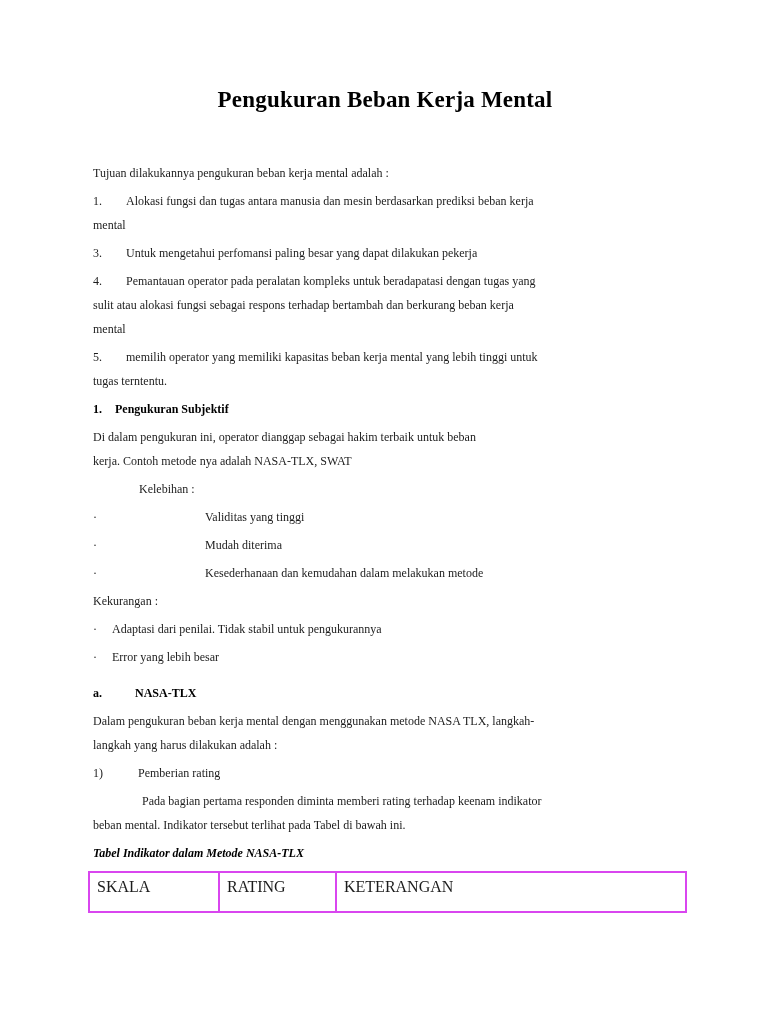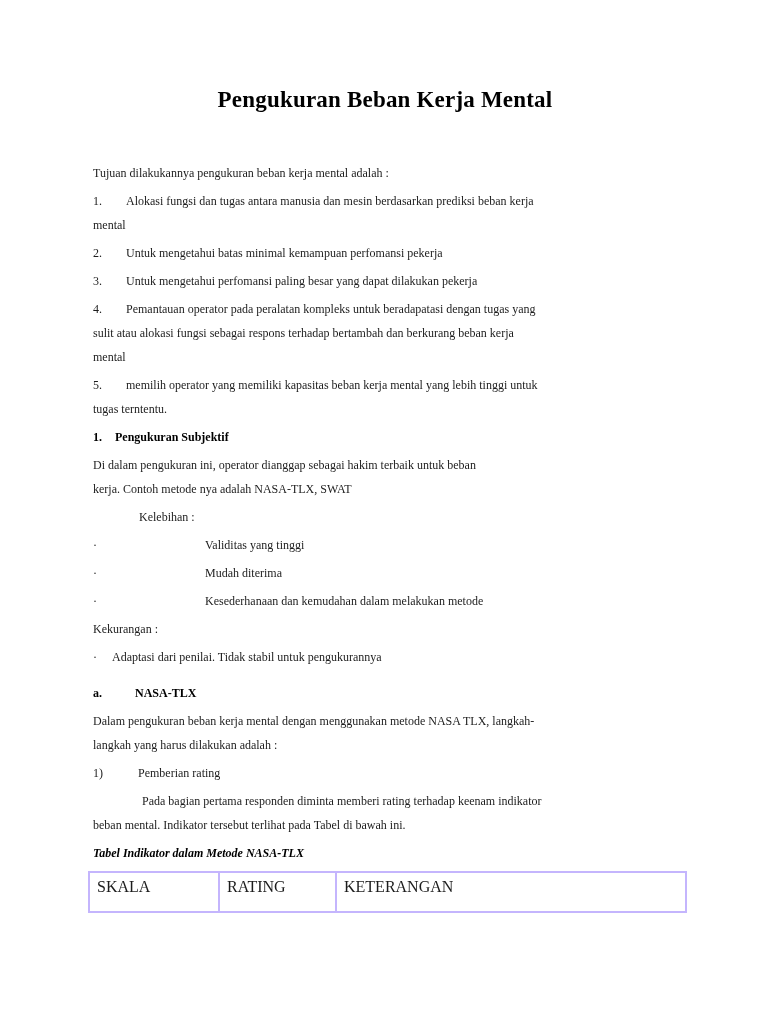--- a/index.html
+++ b/index.html
@@ -45,44 +45,41 @@
 
   .table-title { font-weight: 700; color: #000000; margin: 0 0 6px 0; font-style: italic; }
 
   table.ind-table {
     border-collapse: collapse;
     table-layout: fixed;
     width: 597px;
     margin-left: -5px;
   }
   table.ind-table td {
-    border: 2px solid #c4b5fd;
+    border: 2px solid #d946ef;
     height: 35px;
     vertical-align: top;
     padding: 3px 0 0 7px;
     font-size: 16px;
     line-height: 22px;
   }
 </style>
 </head>
 <body>
 
 <div class="page">
   <div class="content">
 
     <div class="doc-title">Pengukuran Beban Kerja Mental</div>
 
     <p>Tujuan dilakukannya pengukuran beban kerja mental adalah :</p>
 
     <p class="hang">
       <span class="marker">1.</span><span class="pre">Alokasi fungsi dan tugas antara manusia dan mesin berdasarkan prediksi beban kerja
 mental</span>
-    </p>
-    <p class="hang">
-      <span class="marker">2.</span><span class="pre">Untuk mengetahui batas minimal kemampuan perfomansi pekerja</span>
     </p>
     <p class="hang">
       <span class="marker">3.</span><span class="pre">Untuk mengetahui perfomansi paling besar yang dapat dilakukan pekerja</span>
     </p>
     <p class="hang">
       <span class="marker">4.</span><span class="pre">Pemantauan operator pada peralatan kompleks untuk beradapatasi dengan tugas yang
 sulit atau alokasi fungsi sebagai respons terhadap bertambah dan berkurang beban kerja
 mental</span>
     </p>
     <p class="hang">
@@ -107,20 +104,23 @@
     </p>
     <p class="adv">
       <span class="b">·</span><span>Kesederhanaan dan kemudahan dalam melakukan metode</span>
     </p>
 
     <p>Kekurangan :</p>
 
     <p class="dis">
       <span class="b">·</span><span>Adaptasi dari penilai.  Tidak stabil untuk pengukurannya</span>
     </p>
+    <p class="dis">
+      <span class="b">·</span><span>Error yang lebih besar</span>
+    </p>
 
     <p class="h3">
       <span class="marker">a.</span><span>NASA-TLX</span>
     </p>
 
     <p class="pre">Dalam pengukuran beban kerja  mental dengan menggunakan metode NASA TLX, langkah-
 langkah yang harus dilakukan adalah :</p>
 
     <p class="step">
       <span class="marker">1)</span><span>Pemberian rating</span>

